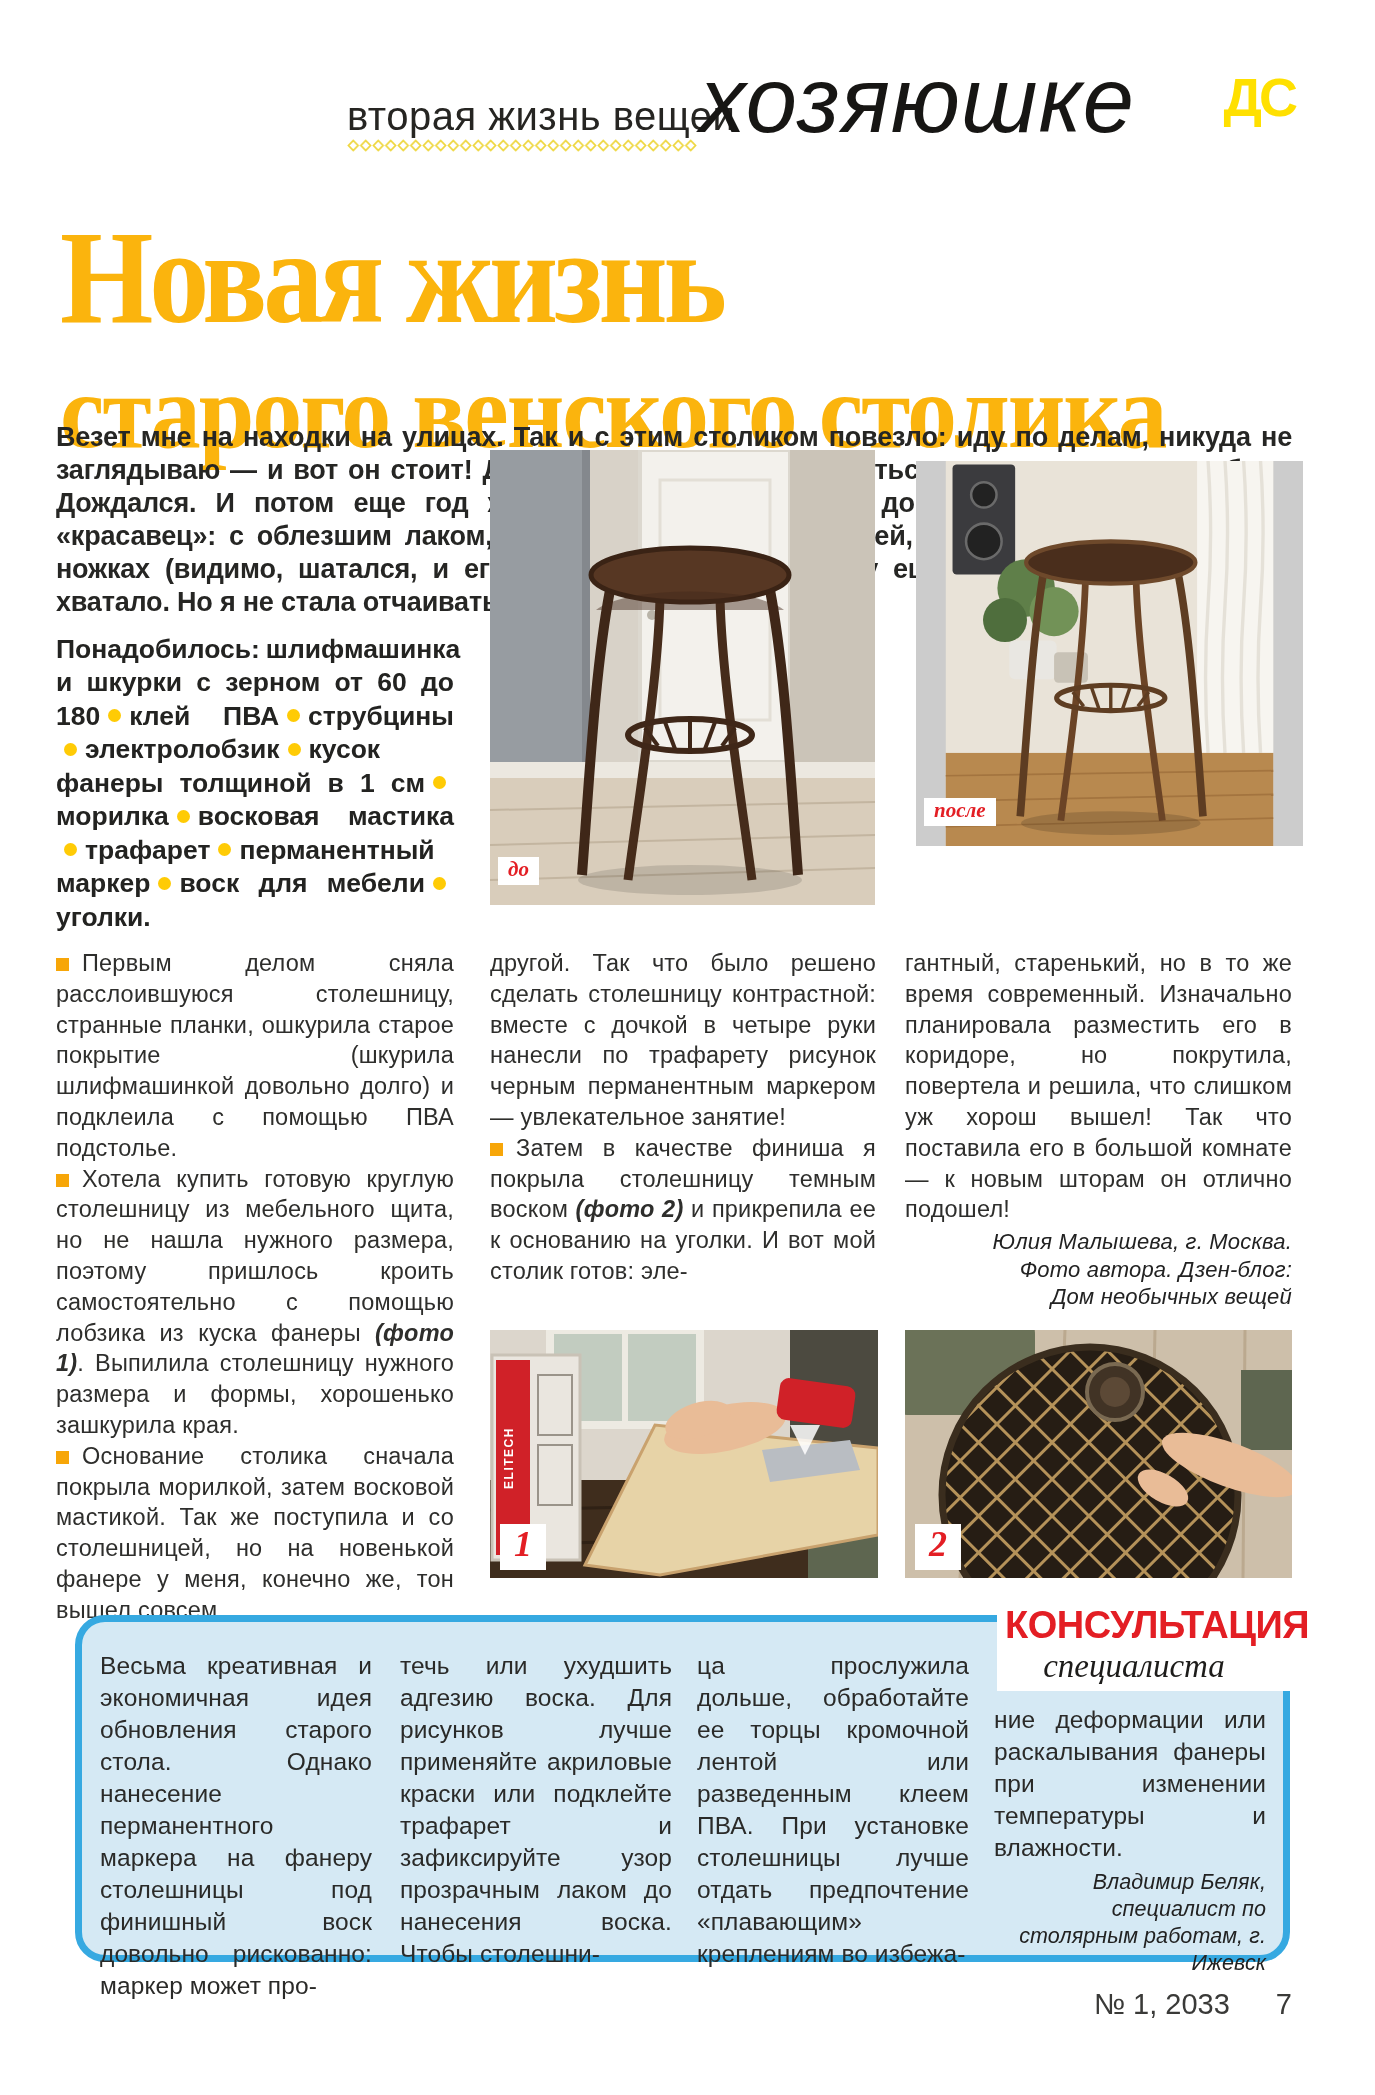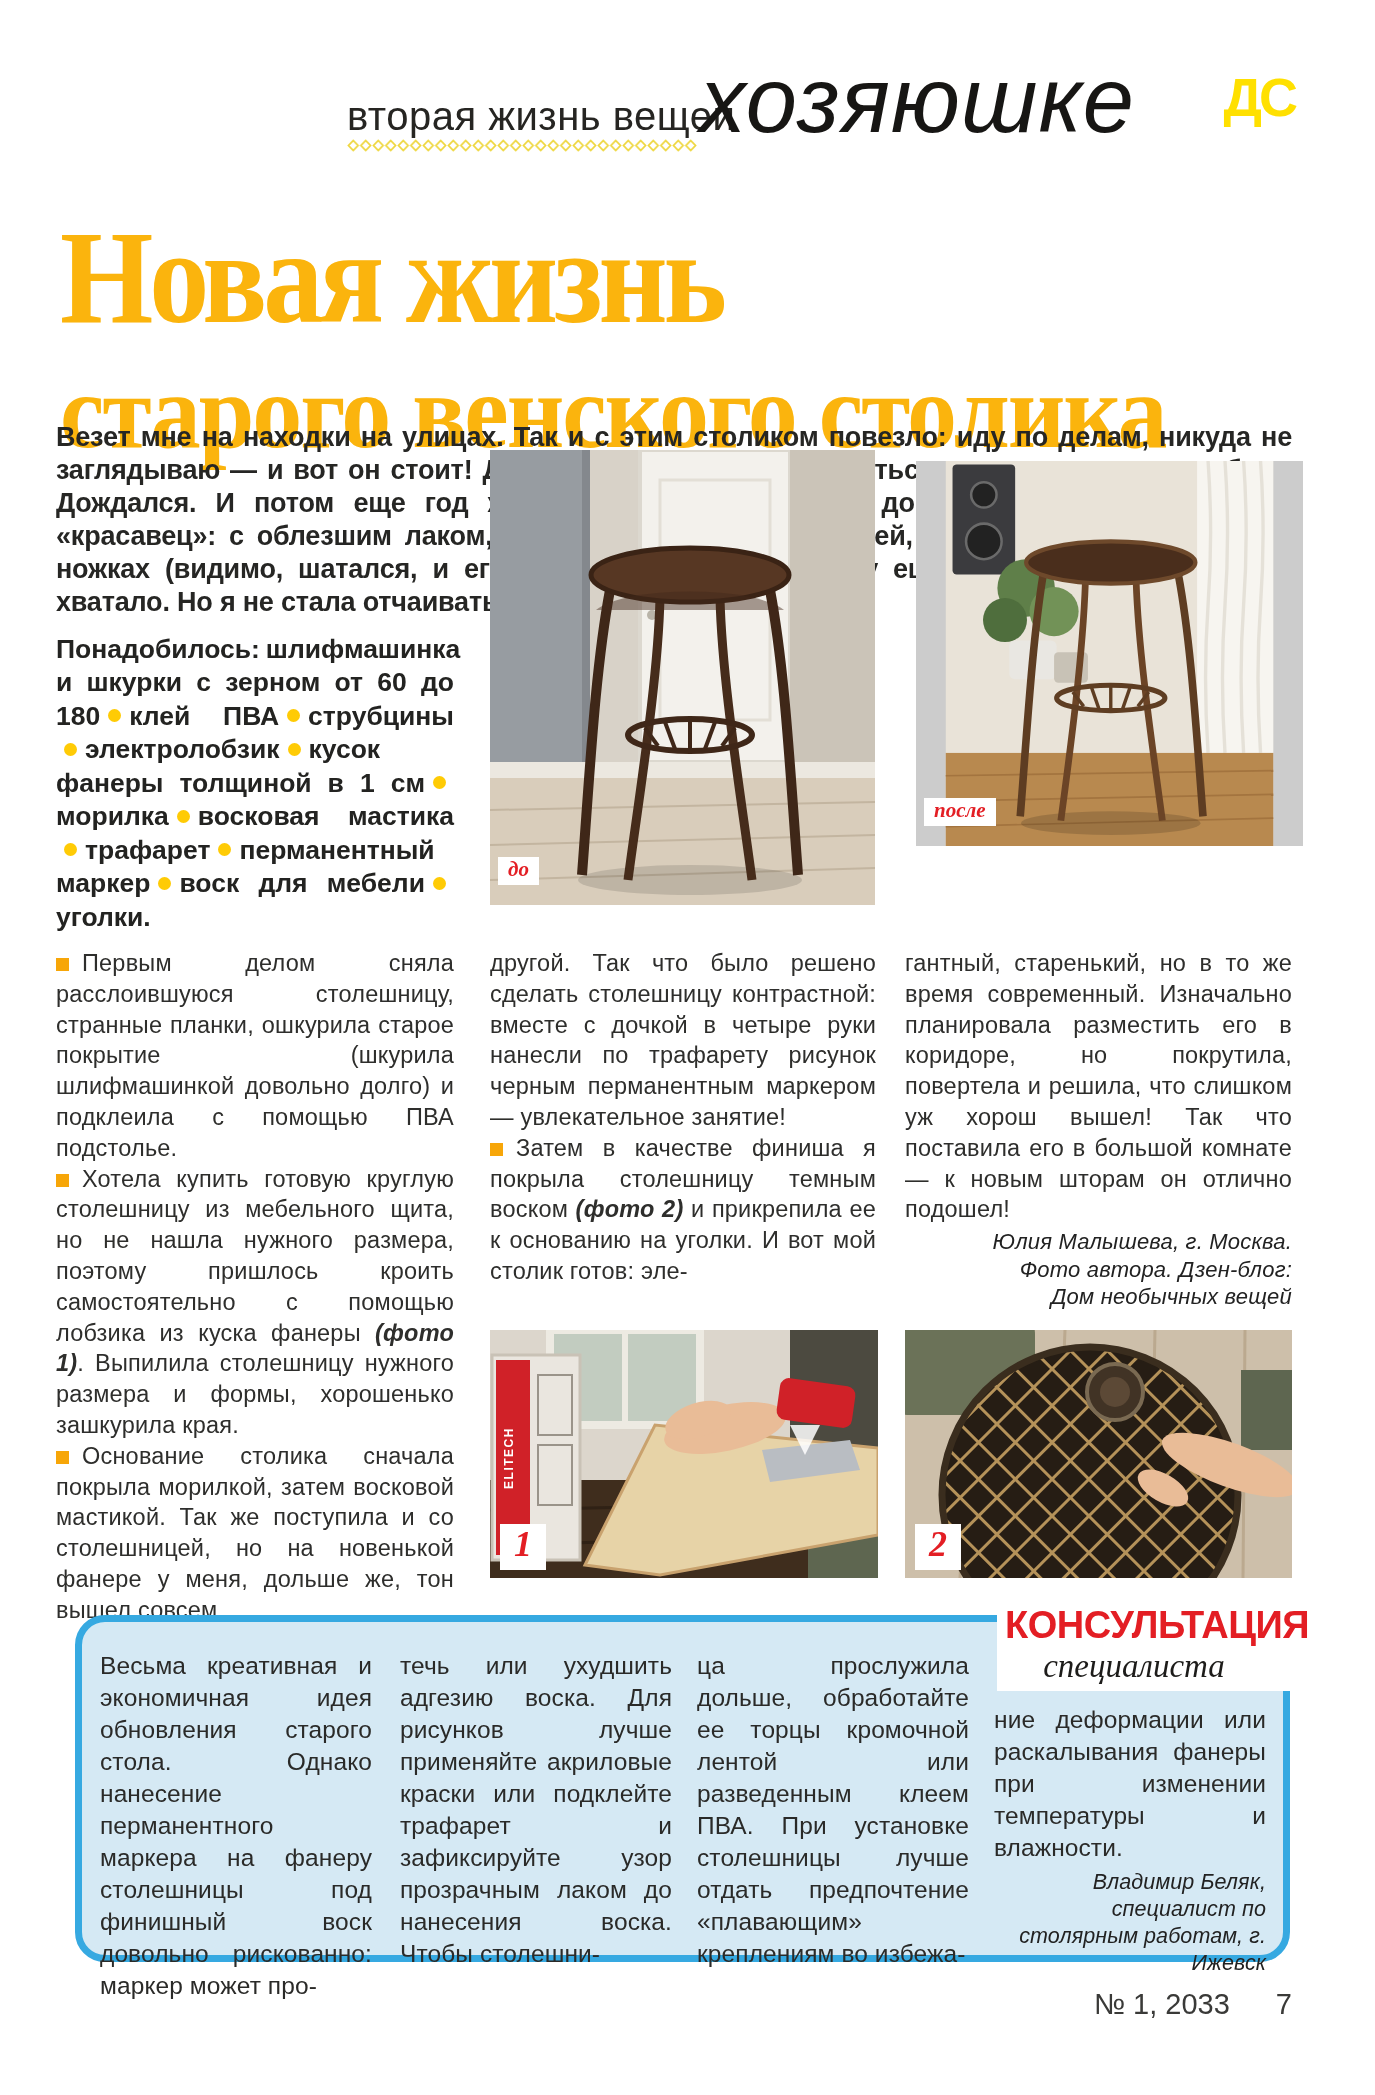--- a/index.html
+++ b/index.html
@@ -148,21 +148,21 @@
       <line x1="218" y1="267" x2="209" y2="293" stroke="#5E3D22" stroke-width="4"></line>
       <line x1="240" y1="273" x2="227" y2="290" stroke="#5E3D22" stroke-width="4"></line>
       <ellipse cx="195" cy="120" rx="100" ry="25" fill="#4A2E1C" stroke="#6E492B" stroke-width="5"></ellipse>
     </svg>
     <figcaption class="tag tag-after">после</figcaption>
   </figure>
 
   <div class="col" style="left:56px;top:948px;width:398px;">
     <p><span class="sq"></span><span>Первым делом сняла расслоившуюся столешницу, странные планки, ошкурила старое покрытие (шкурила шлифмашинкой довольно долго) и подклеила с помощью ПВА подстолье.</span></p>
     <p><span class="sq"></span><span>Хотела купить готовую круглую столешницу из мебельного щита, но не нашла нужного размера, поэтому пришлось кроить самостоятельно с помощью лобзика из куска фанеры </span><span class="bi">(фото 1)</span><span>. Выпилила столешницу нужного размера и формы, хорошенько зашкурила края.</span></p>
-    <p><span class="sq"></span><span>Основание столика сначала покрыла морилкой, затем восковой мастикой. Так же поступила и со столешницей, но на новенькой фанере у меня, дольше же, тон вышел совсем</span></p>
+    <p><span class="sq"></span><span>Основание столика сначала покрыла морилкой, затем восковой мастикой. Так же поступила и со столешницей, но на новенькой фанере у меня, конечно же, тон вышел совсем</span></p>
   </div>
 
   <div class="col" style="left:490px;top:948px;width:386px;">
     <p><span>другой. Так что было решено сделать столешницу контрастной: вместе с дочкой в четыре руки нанесли по трафарету рисунок черным перманентным маркером — увлекательное занятие!</span></p>
     <p><span class="sq"></span><span>Затем в качестве финиша я покрыла столешницу темным воском </span><span class="bi">(фото 2)</span><span> и прикрепила ее к основанию на уголки. И вот мой столик готов: эле-</span></p>
   </div>
 
   <div class="col" style="left:905px;top:948px;width:387px;">
     <p><span>гантный, старенький, но в то же время современный. Изначально планировала разместить его в коридоре, но покрутила, повертела и решила, что слишком уж хорош вышел! Так что поставила его в большой комнате — к новым шторам он отлично подошел!</span></p>
     <div class="byline">

